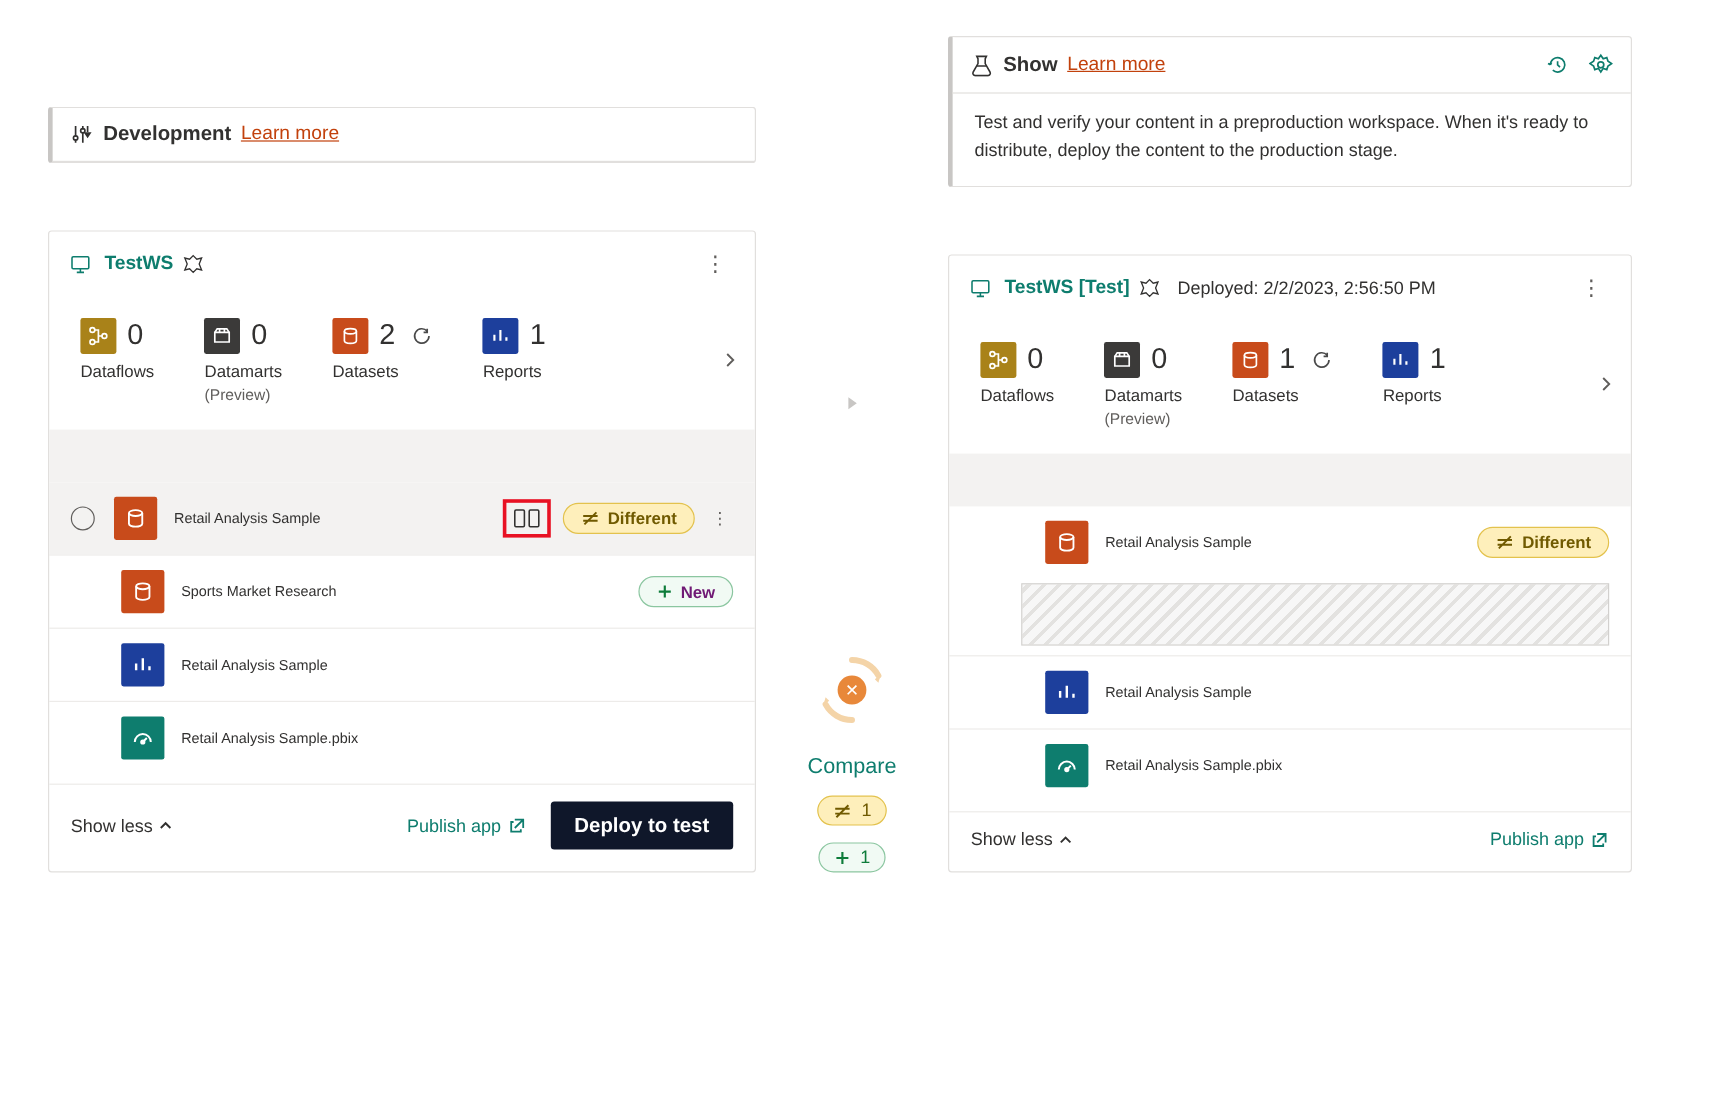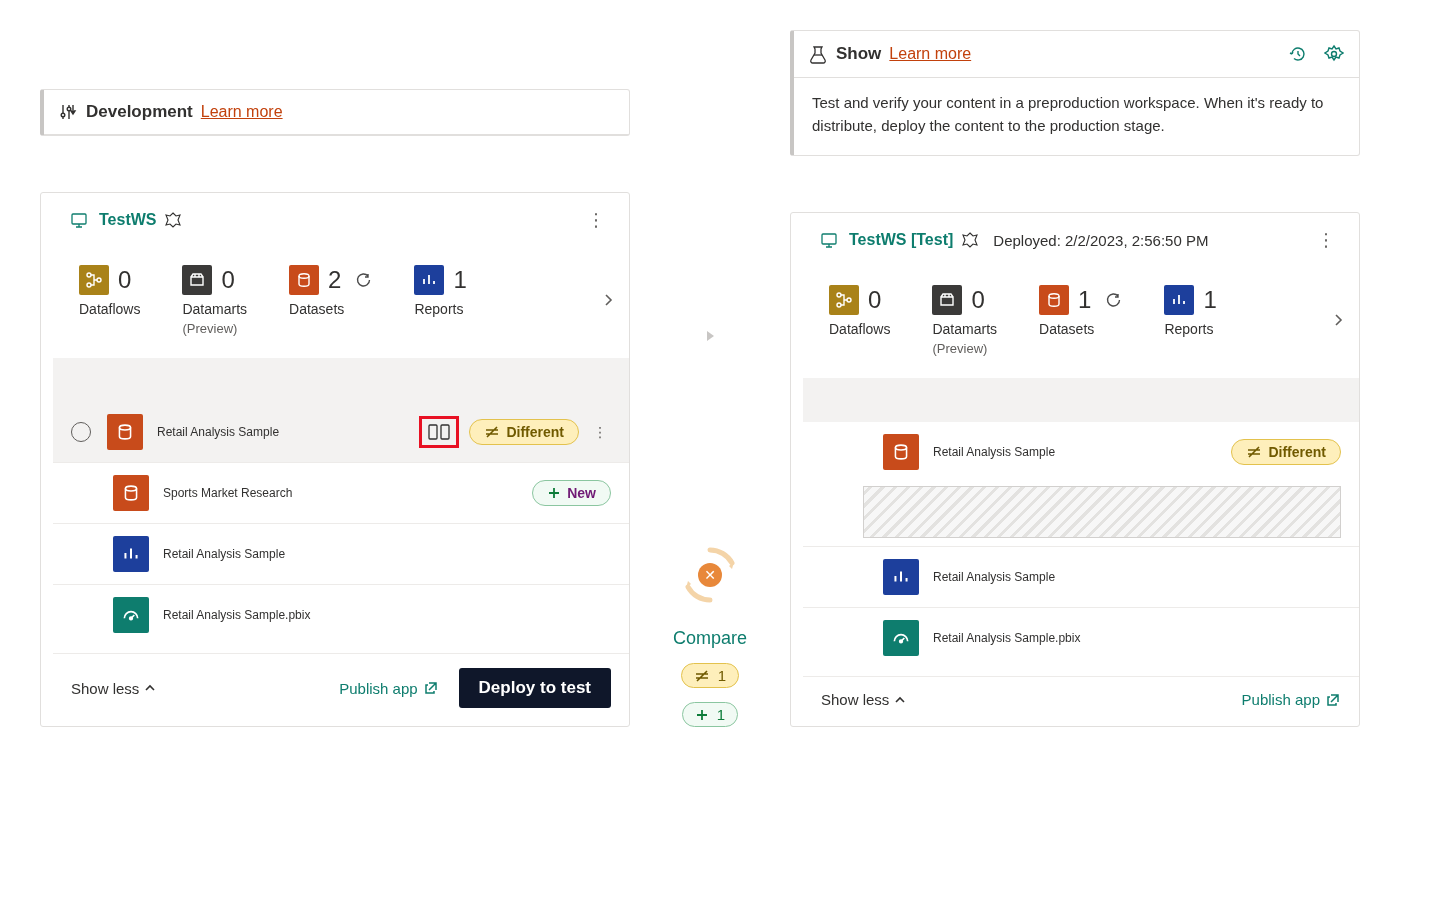--- a/index.html
+++ b/index.html
@@ -63,21 +63,20 @@
 .stage-desc {
   padding: 14px 18px 18px;
   color: #323130;
   line-height: 1.5;
   font-size: 15px;
 }
 .ws-card {
   border: 1px solid #e1dfdd;
   border-radius: 3px;
   background: #fff;
-  padding-left: 12px;
 }
 .ws-head {
   display: flex;
   align-items: center;
   gap: 8px;
   padding: 14px 18px;
 }
 .ws-head .ws-name {
   color: #0e7d6e;
   font-weight: 700;

